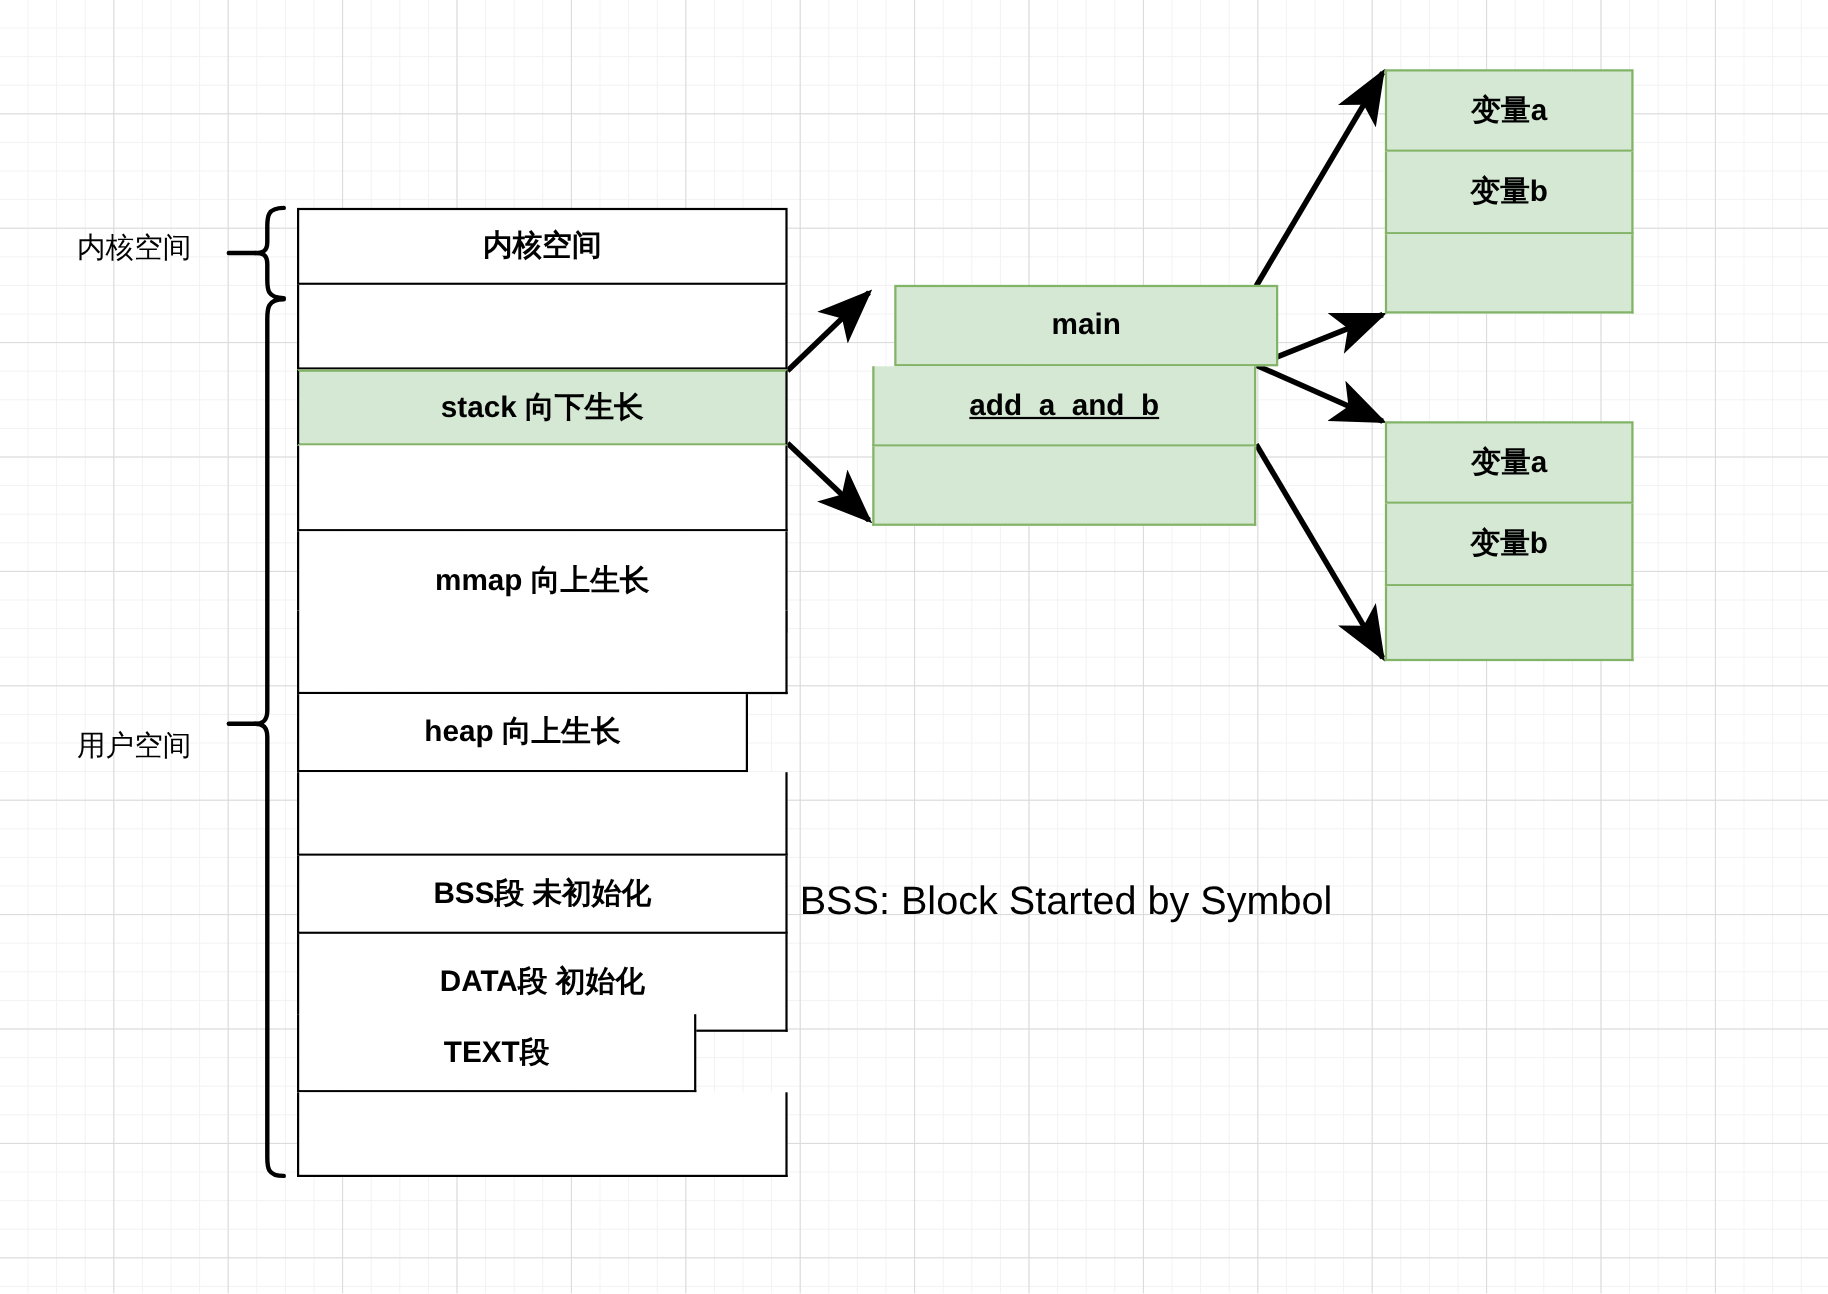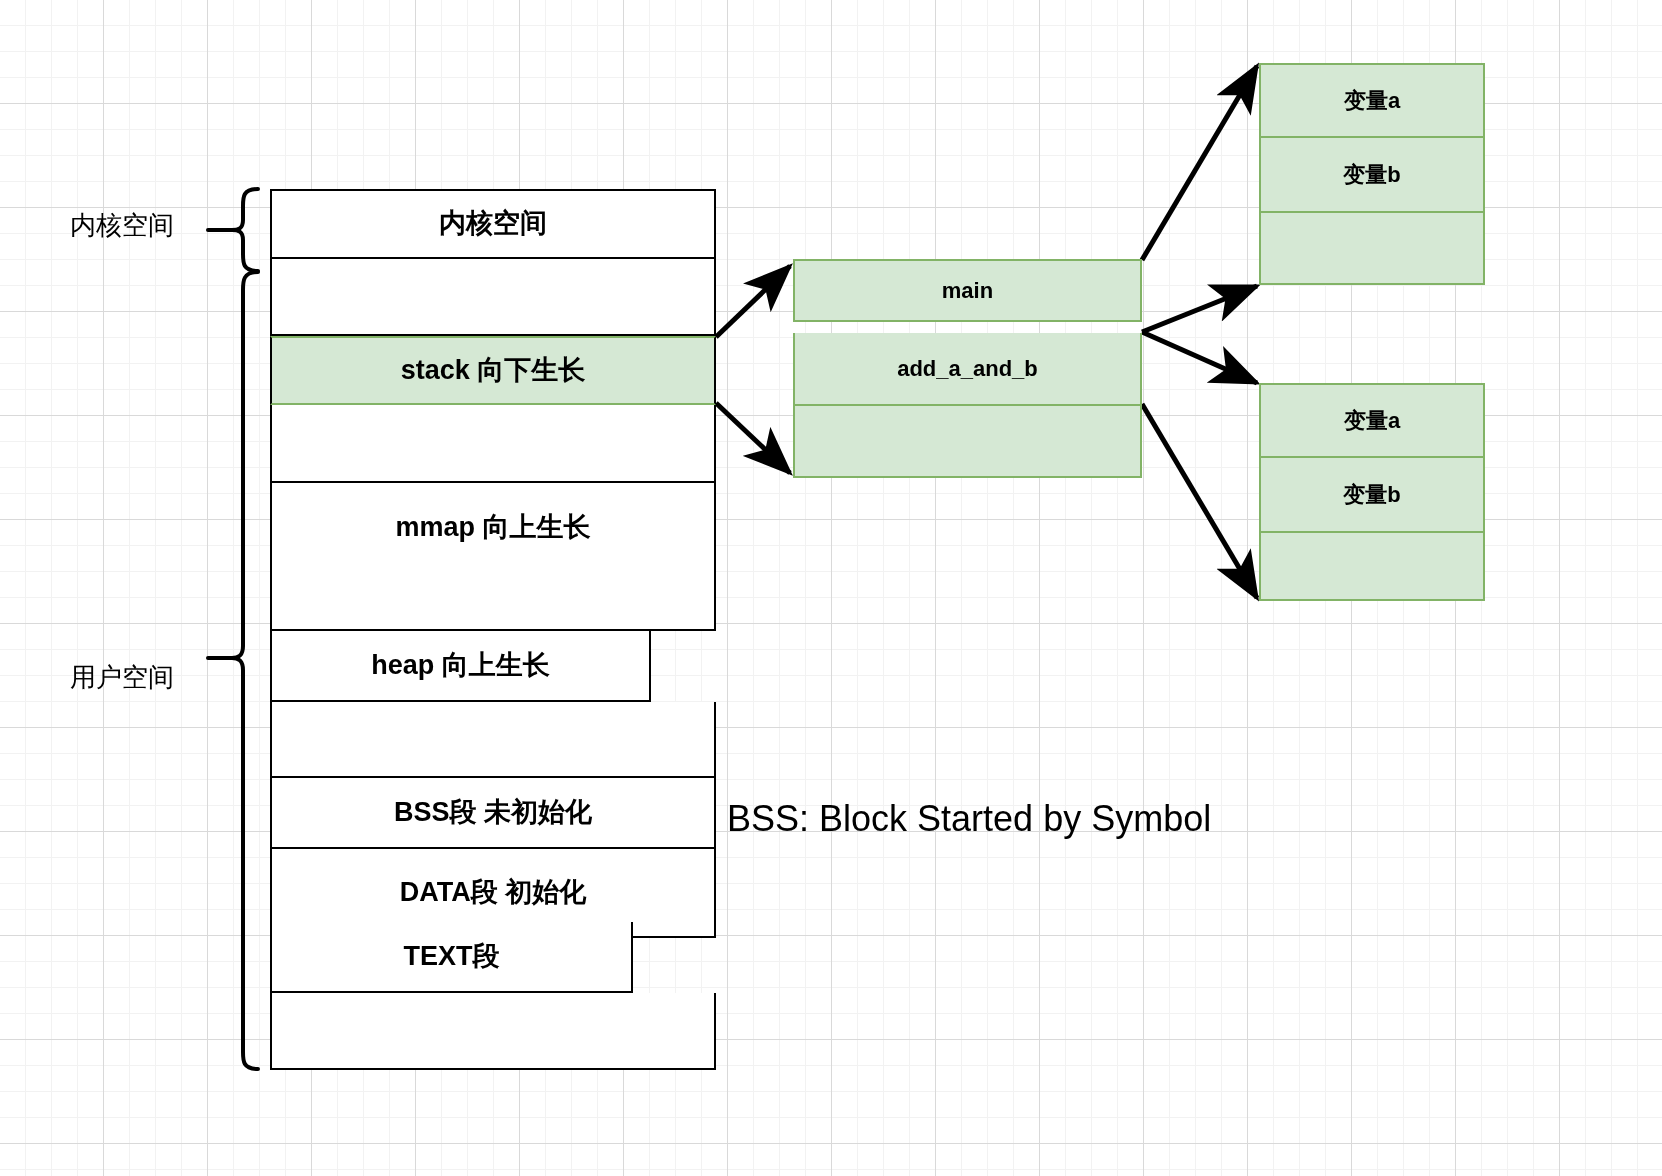--- a/index.html
+++ b/index.html
@@ -54,21 +54,21 @@
     border: 2.5px solid #000000;
     font-size: 27px;
   }
   .row-white.stacked {
     border-top-width: 0;
   }
 
   .row-green {
     background: #d5e8d4;
     border: 2.5px solid #82b366;
-    font-size: 22px;
+    font-size: 27px;
   }
   .row-green.stacked {
     border-top-width: 0;
   }
 
   .mem-green {
     background: #d5e8d4;
     border-top: 2.5px solid #82b366;
     border-bottom: 2.5px solid #82b366;
     border-left: 2.5px solid #000000;
@@ -160,21 +160,21 @@
   </div>
 
   <div class="box row-white stacked" style="left:270px; top:483px; width:446px; height:92px;">
     <span>mmap 向上生长</span>
   </div>
 
   <div class="box row-white stacked" style="left:270px; top:555px; width:446px; height:76px;">
     <span></span>
   </div>
 
-  <div class="box row-white stacked" style="left:270px; top:631px; width:381px; height:71px;">
+  <div class="box row-white stacked" style="left:270px; top:631px; width:410px; height:71px;">
     <span>heap 向上生长</span>
   </div>
 
   <div class="box row-white stacked" style="left:270px; top:702px; width:446px; height:76px;">
     <span></span>
   </div>
 
   <div class="box row-white stacked" style="left:270px; top:778px; width:446px; height:71px;">
     <span>BSS段 未初始化</span>
   </div>
@@ -186,25 +186,25 @@
   <div class="box row-white stacked" style="left:270px; top:922px; width:363px; height:71px;">
     <span>TEXT段</span>
   </div>
 
   <div class="box row-white stacked" style="left:270px; top:993px; width:446px; height:77px;">
     <span></span>
   </div>
 
   <div class="label-plain" style="left:727px; top:798px;">BSS: Block Started by Symbol</div>
 
-  <div class="box row-green" style="left:793px; top:259px; width:349px; height:63px;">
+  <div class="box row-green" style="left:813px; top:259px; width:349px; height:74px;">
     <span>main</span>
   </div>
 
-  <div class="box row-green stacked" style="left:793px; top:333px; width:349px; height:73px;">
+  <div class="box row-green stacked" style="left:793px; top:333px; width:349px; height:73px;text-decoration:underline;">
     <span>add_a_and_b</span>
   </div>
 
   <div class="box row-green stacked" style="left:793px; top:406px; width:349px; height:72px;">
     <span></span>
   </div>
 
   <div class="box row-green" style="left:1259px; top:63px; width:226px; height:75px;">
     <span>变量a</span>
   </div>

